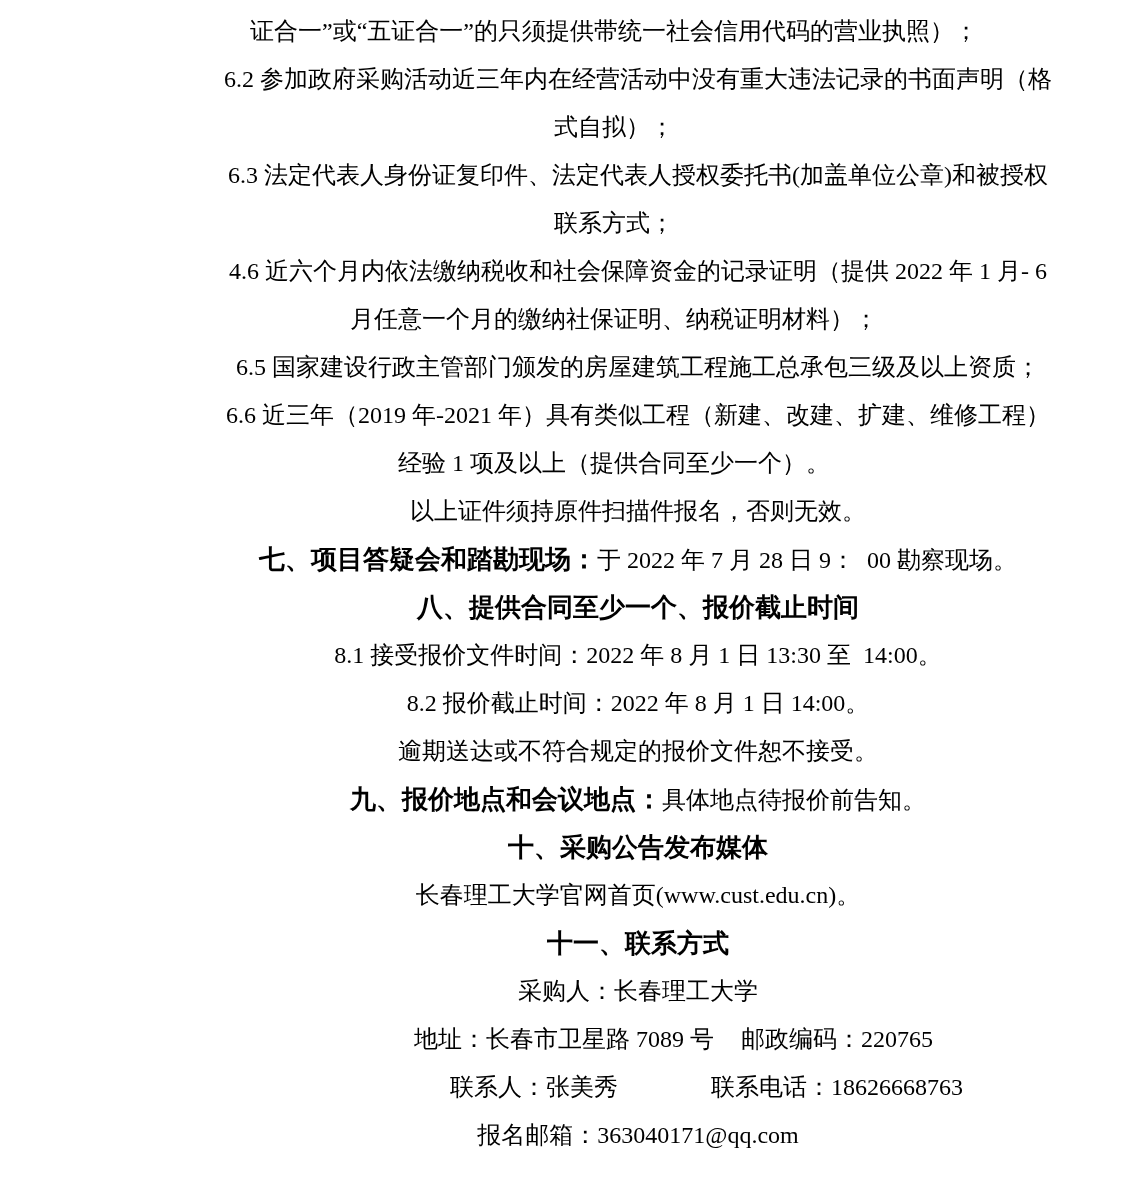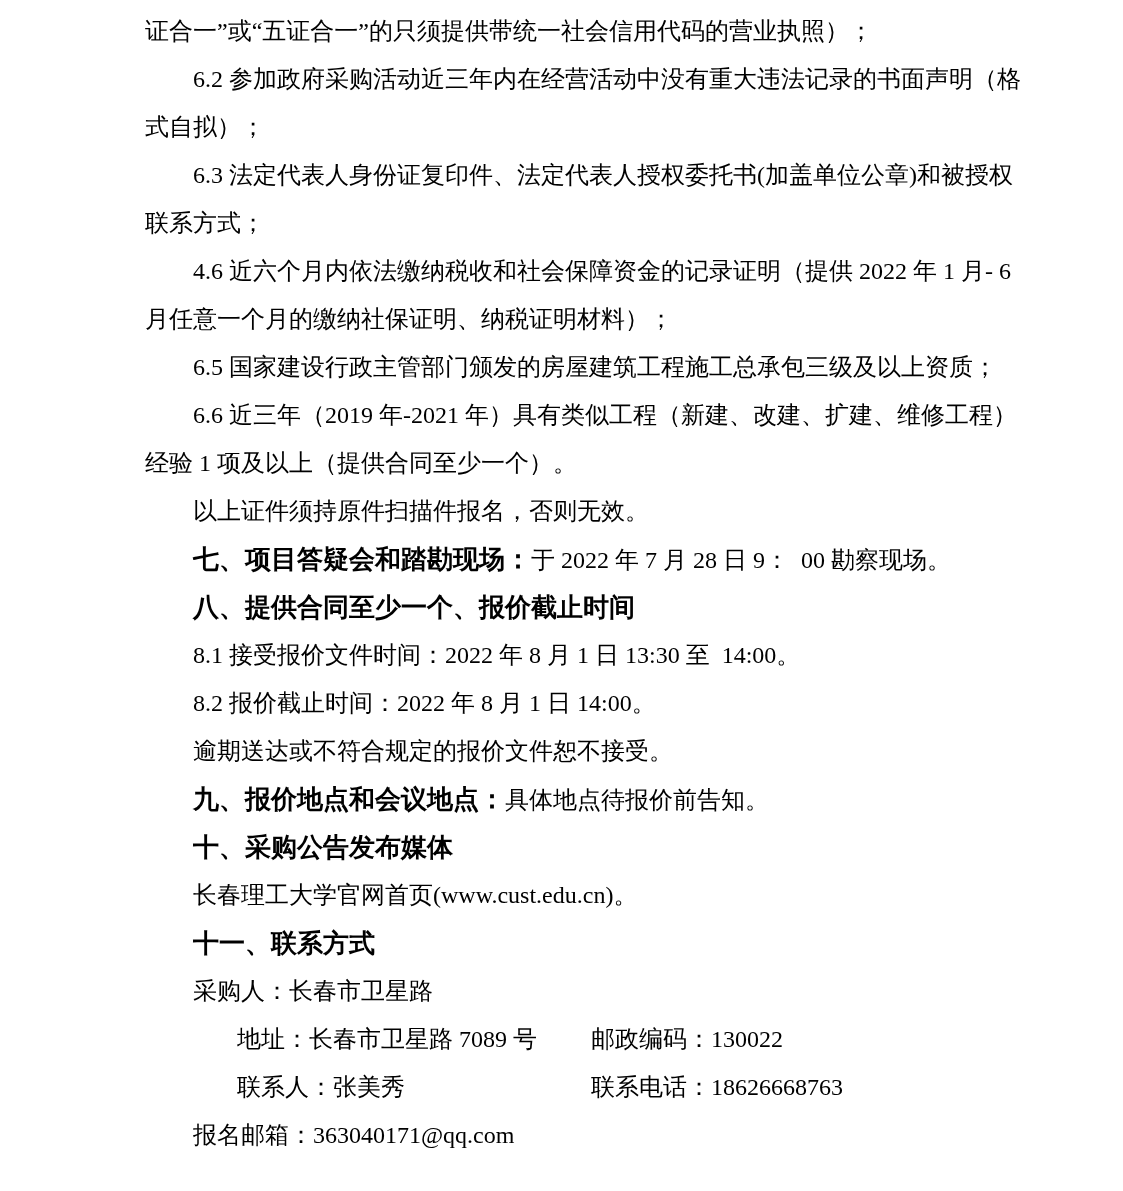--- a/index.html
+++ b/index.html
@@ -17,20 +17,21 @@
   .doc {
     padding: 7px 40px 0 145px;
     font-family: "Liberation Serif", serif;
     font-size: 24px;
     color: #000000;
   }
   .line {
     height: 48px;
     line-height: 48px;
     white-space: pre;
+    text-align: center;
   }
   .line.indent {
     padding-left: 48px;
   }
   .bold {
     font-family: "Liberation Sans", sans-serif;
     font-weight: 700;
     font-size: 26px;
   }
   .col-first {
@@ -57,18 +58,18 @@
       <div class="line indent"><span>以上证件须持原件扫描件报名，否则无效。</span></div>
       <div class="line indent"><span class="bold">七、项目答疑会和踏勘现场：</span><span>于 2022 年 7 月 28 日 9：  00 勘察现场。</span></div>
       <div class="line indent"><span class="bold">八、提供合同至少一个、报价截止时间</span></div>
       <div class="line indent"><span>8.1 接受报价文件时间：2022 年 8 月 1 日 13:30 至  14:00。</span></div>
       <div class="line indent"><span>8.2 报价截止时间：2022 年 8 月 1 日 14:00。</span></div>
       <div class="line indent"><span>逾期送达或不符合规定的报价文件恕不接受。</span></div>
       <div class="line indent"><span class="bold">九、报价地点和会议地点：</span><span>具体地点待报价前告知。</span></div>
       <div class="line indent"><span class="bold">十、采购公告发布媒体</span></div>
       <div class="line indent"><span>长春理工大学官网首页(www.cust.edu.cn)。</span></div>
       <div class="line indent"><span class="bold">十一、联系方式</span></div>
-      <div class="line indent"><span>采购人：长春市卫星路</span></div>
-      <div class="line indent"><span class="col-first">地址：长春市卫星路 7089 号</span><span class="col-second">邮政编码：130022</span></div>
+      <div class="line indent"><span>采购人：长春理工大学</span></div>
+      <div class="line indent"><span class="col-first">地址：长春市卫星路 7089 号</span><span class="col-second">邮政编码：220765</span></div>
       <div class="line indent"><span class="col-first">联系人：张美秀</span><span class="col-second">联系电话：18626668763</span></div>
       <div class="line indent"><span>报名邮箱：363040171@qq.com</span></div>
     </div>
 </div>
 
 </body></html>

